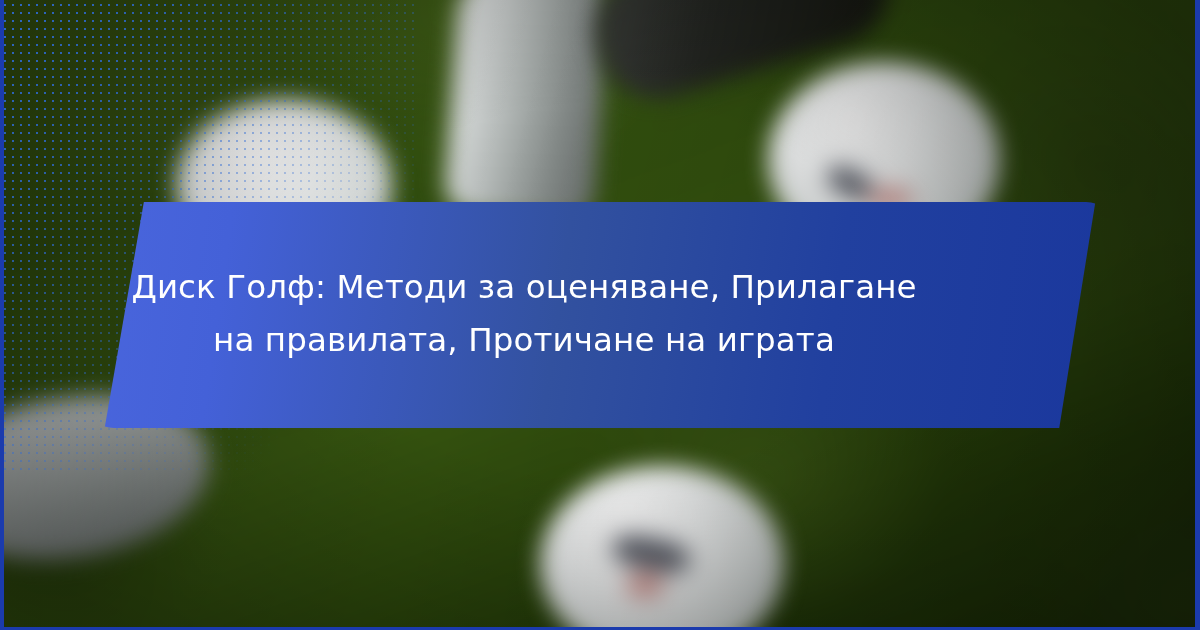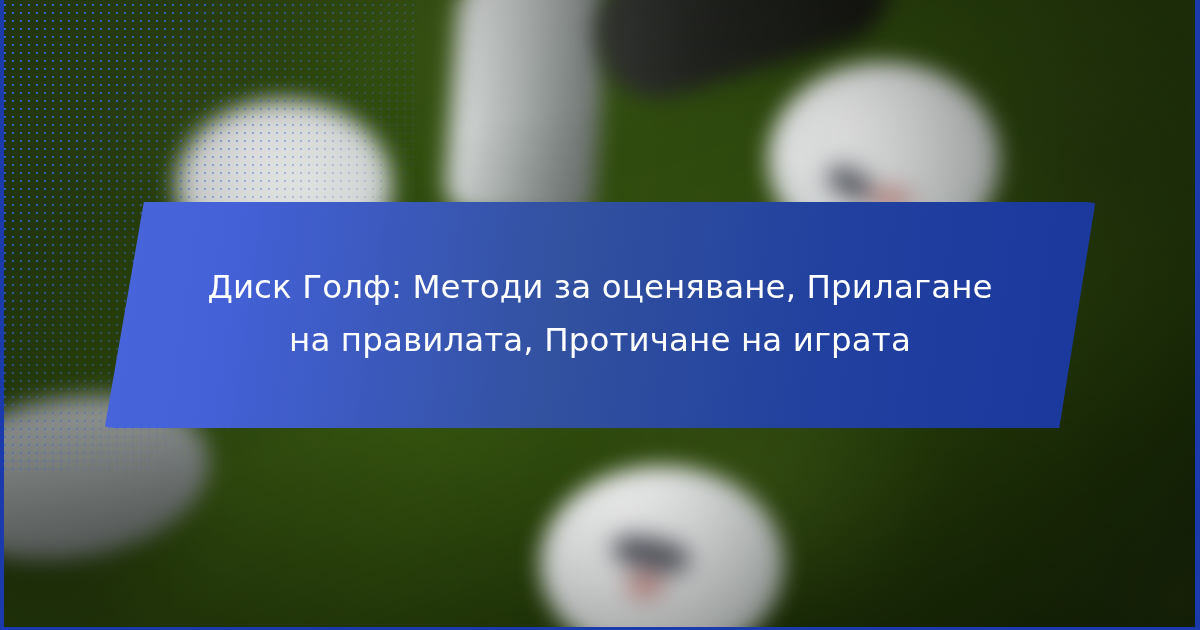--- a/index.html
+++ b/index.html
@@ -114,21 +114,20 @@
     clip-path: polygon(
       5.8% 0%, 98.0% 0%,
       94.5% 100%, 2.0% 100%
     );
     -webkit-clip-path: polygon(
       5.8% 0%, 98.0% 0%,
       94.5% 100%, 2.0% 100%
     );
     display:flex;
     align-items:center;
-    justify-content:center;
   }
 
   #title-card-inner {
     width:880px;
     text-align:center;
     padding-bottom:2px;
   }
 
   #card-title {
     color:#ffffff;

